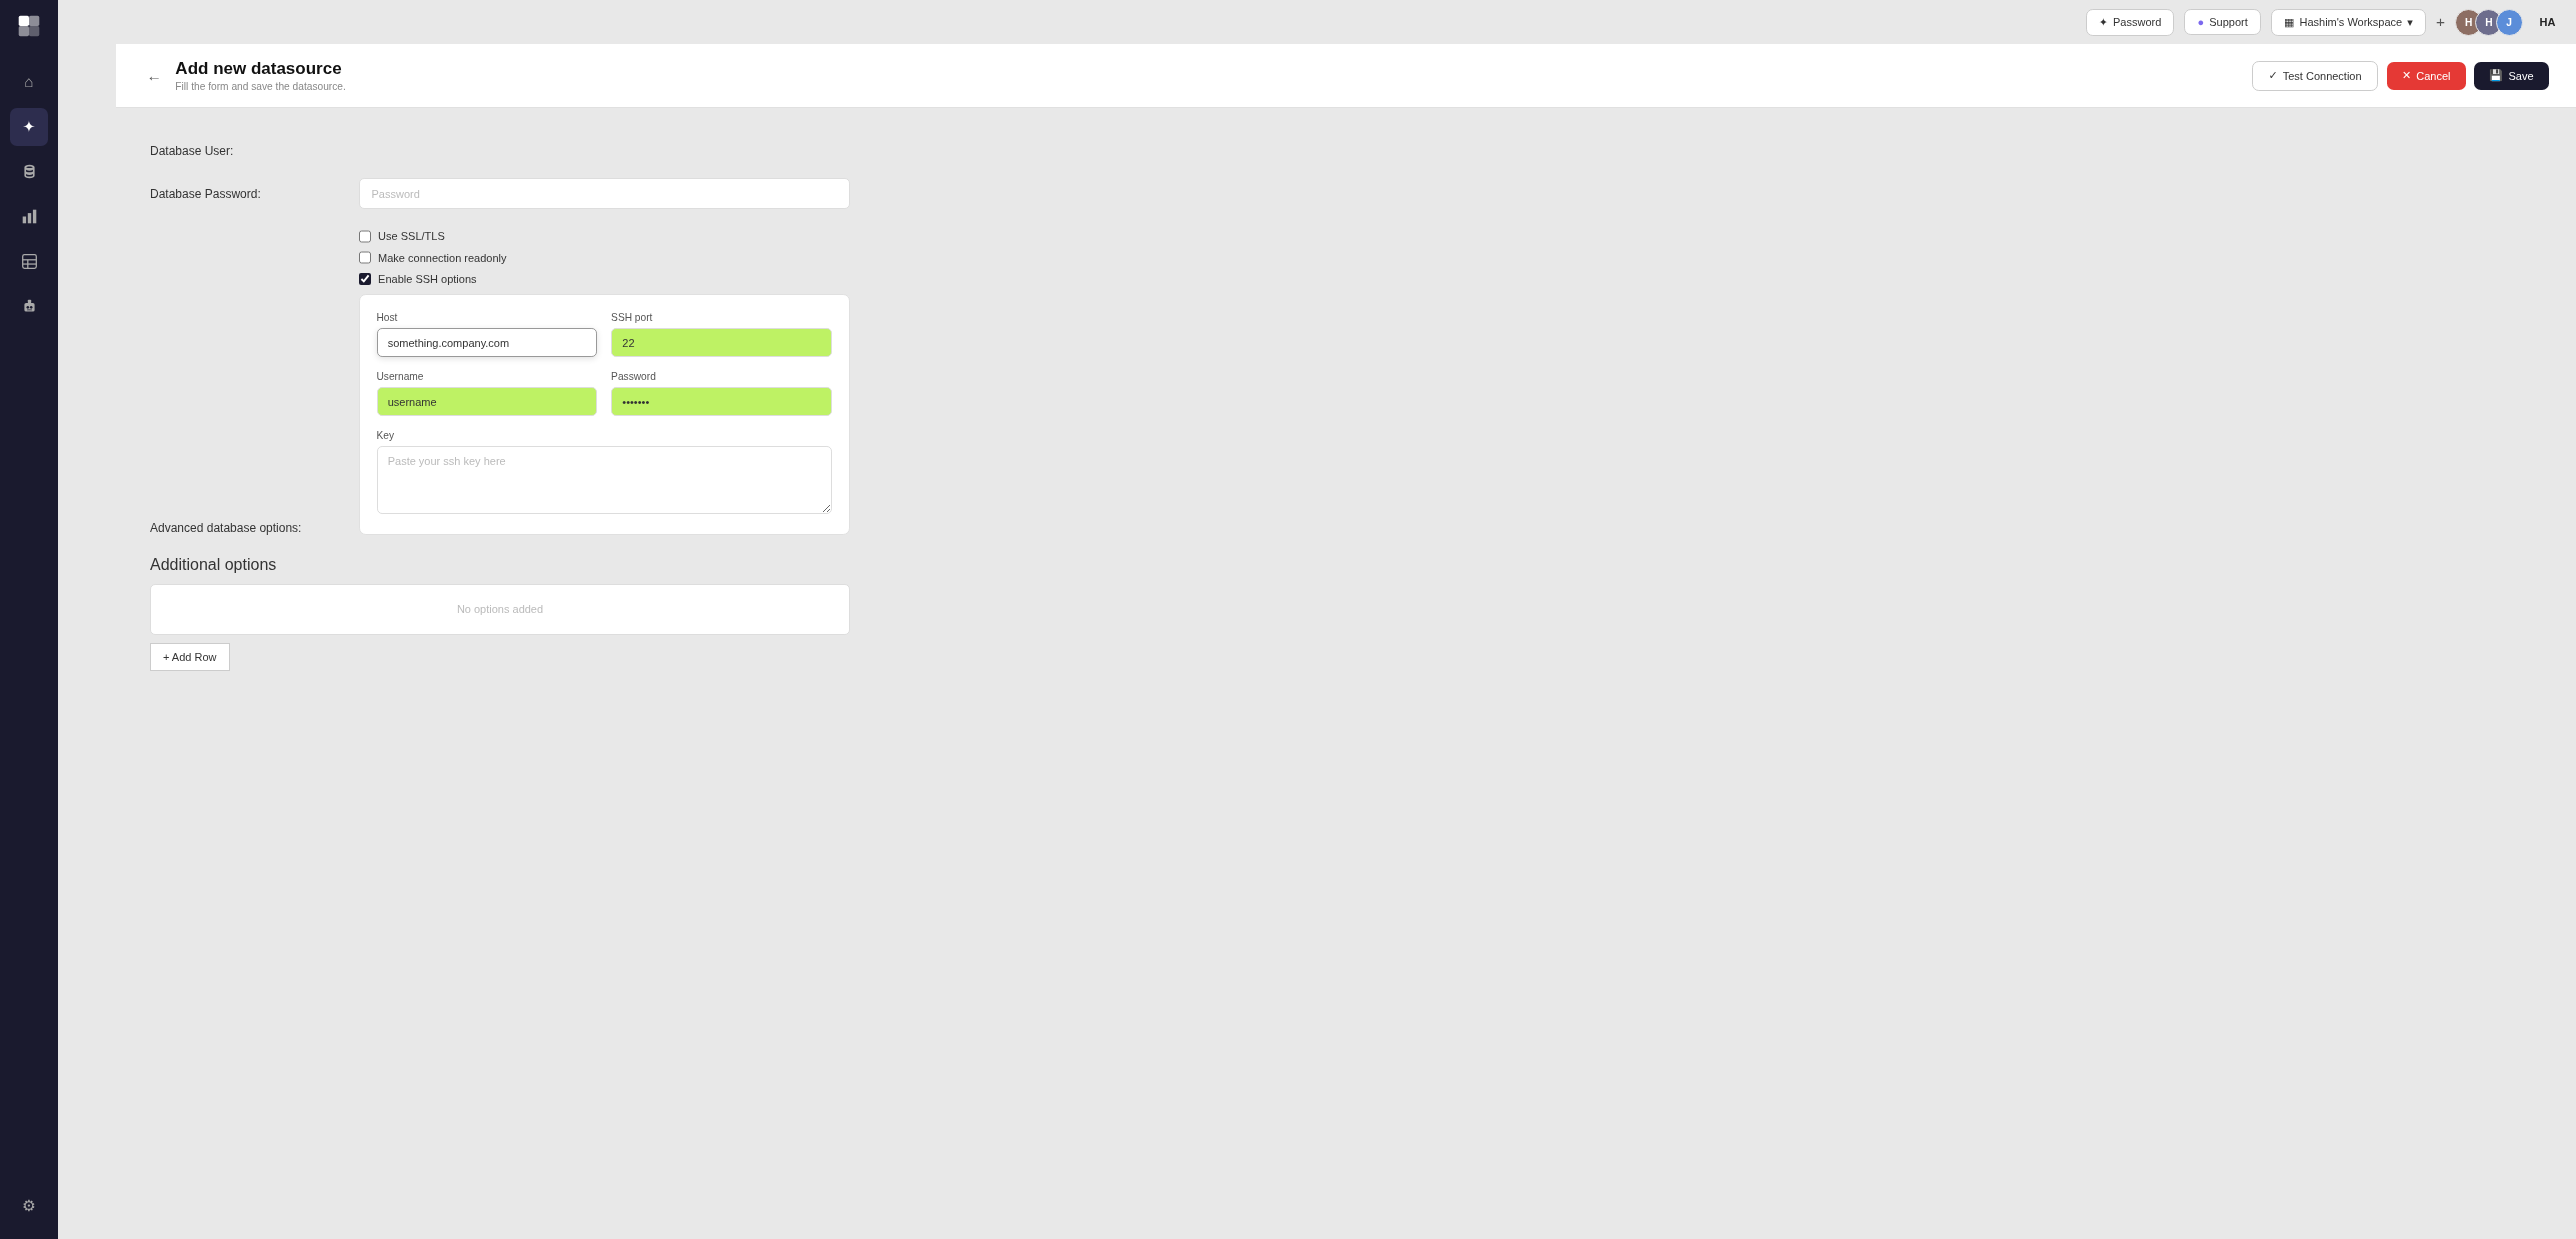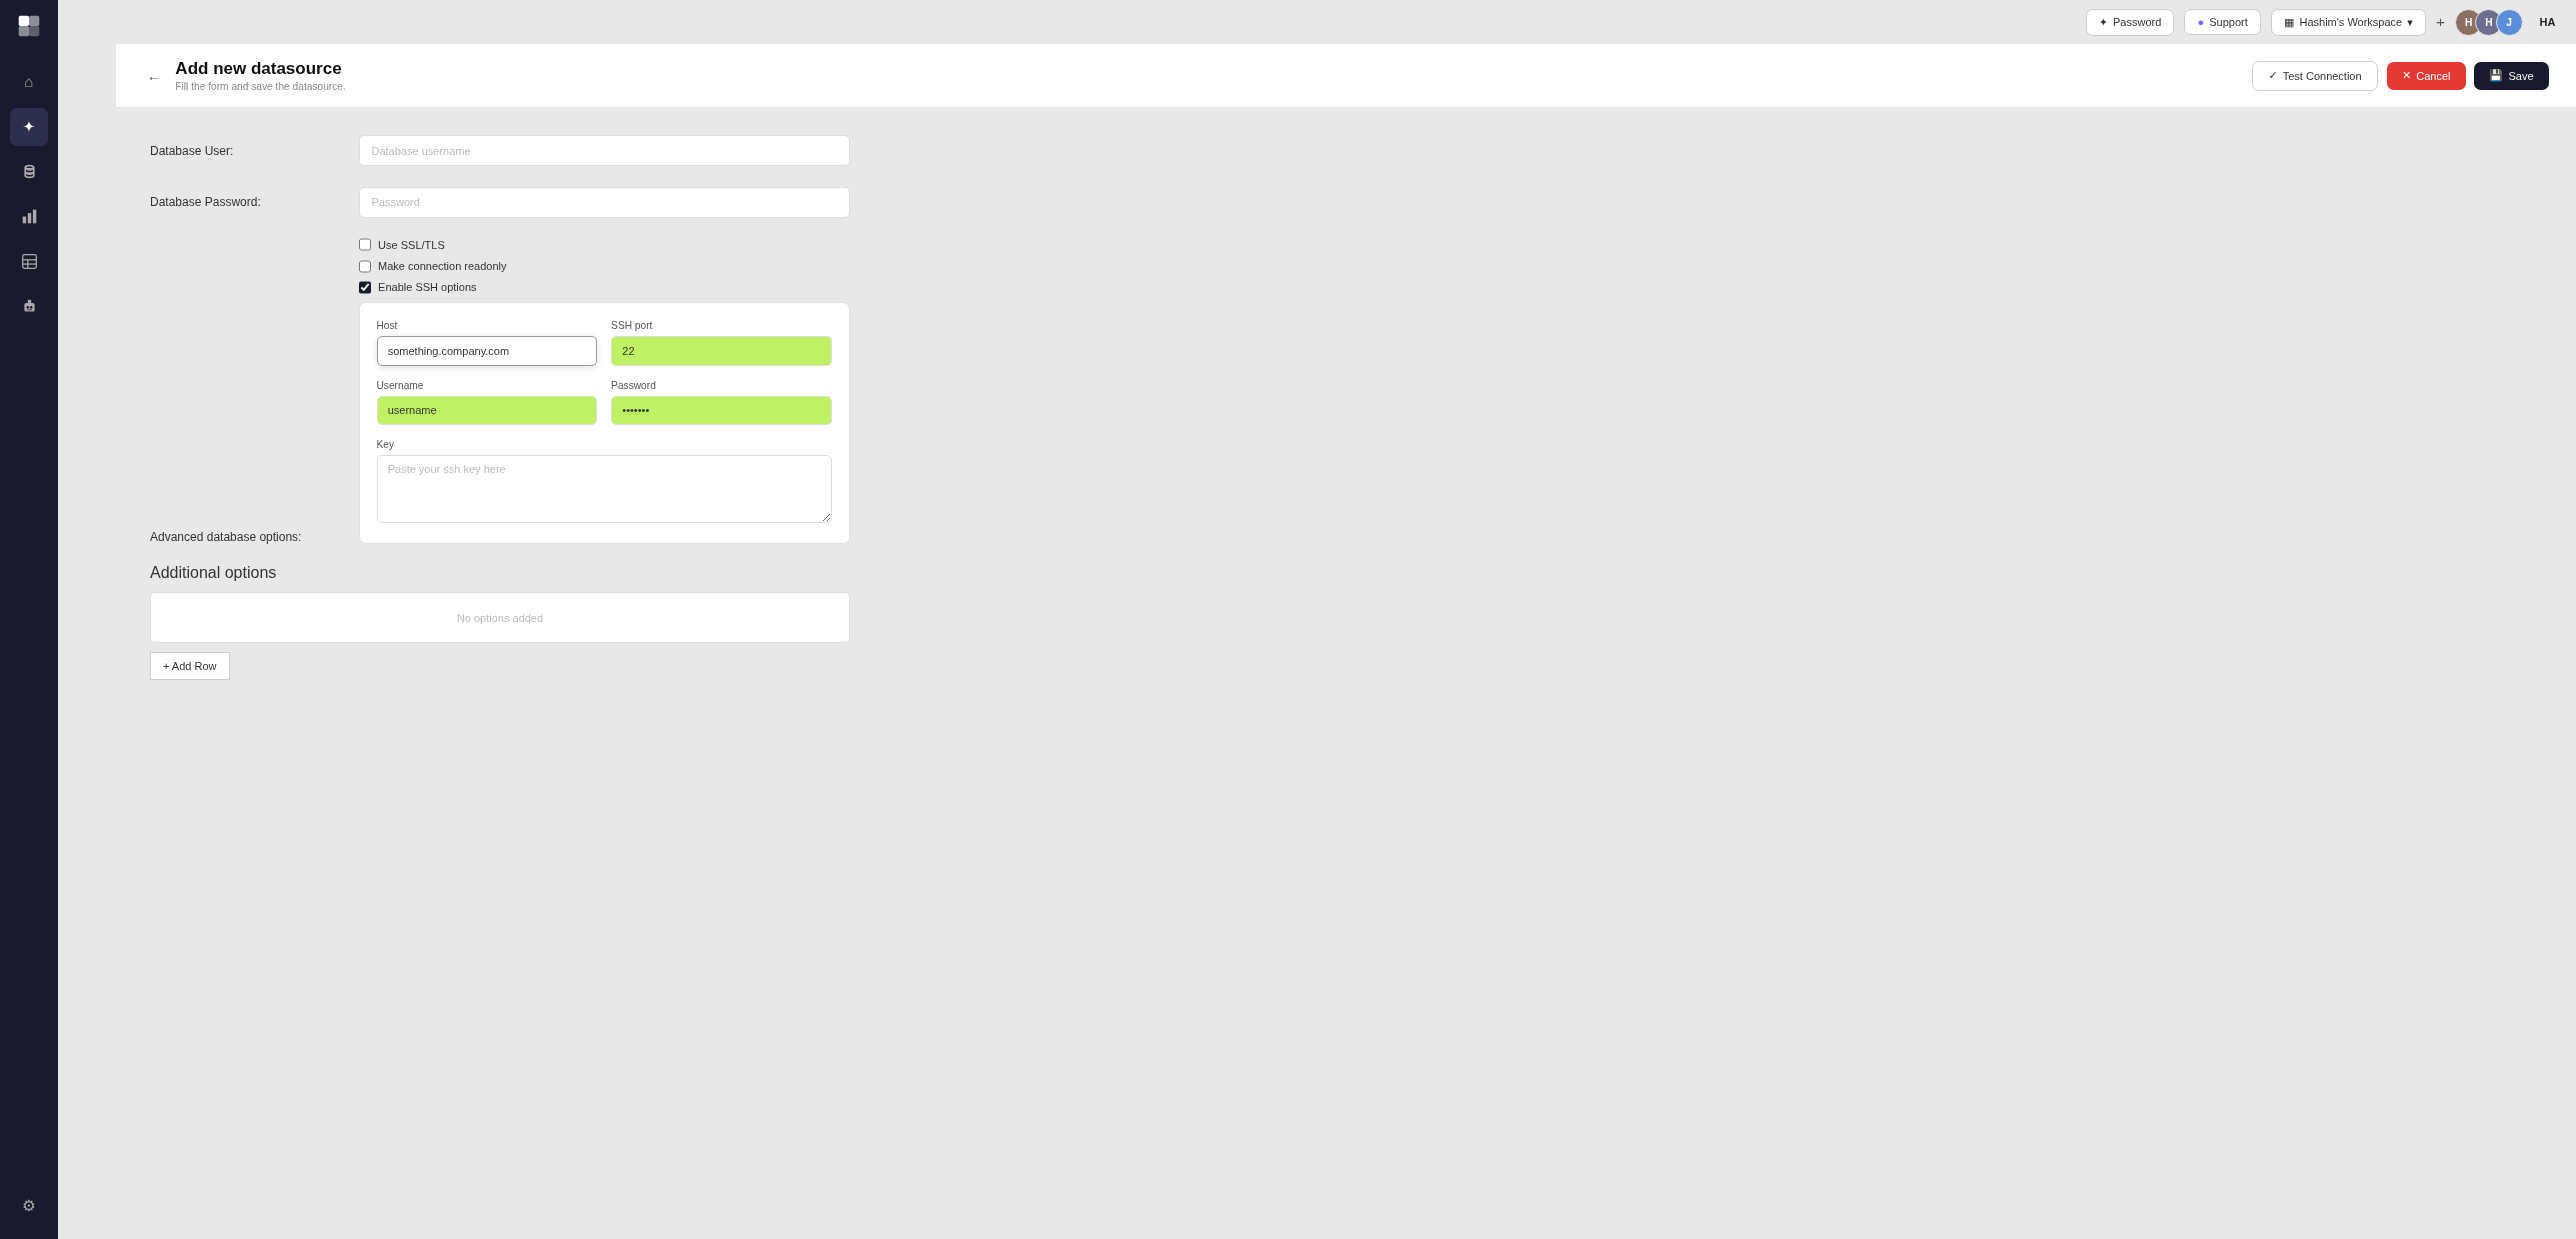--- a/index.html
+++ b/index.html
@@ -447,21 +447,20 @@
         <span>💾</span>
         <span>Save</span>
       </button>
     </div>
   </div>
 
   <div class="form-content">
 
     <div class="form-row">
       <label class="form-label">Database User:</label>
-      <input class="form-input" type="text" placeholder="Database username" style="">
     </div>
 
     <div class="form-row">
       <label class="form-label">Database Password:</label>
       <input class="form-input" type="password" placeholder="Password" style="">
     </div>
 
     <div class="form-row" style="align-items:flex-end;">
       <label class="form-label">Advanced database options:</label>
       <div class="checkbox-group">

